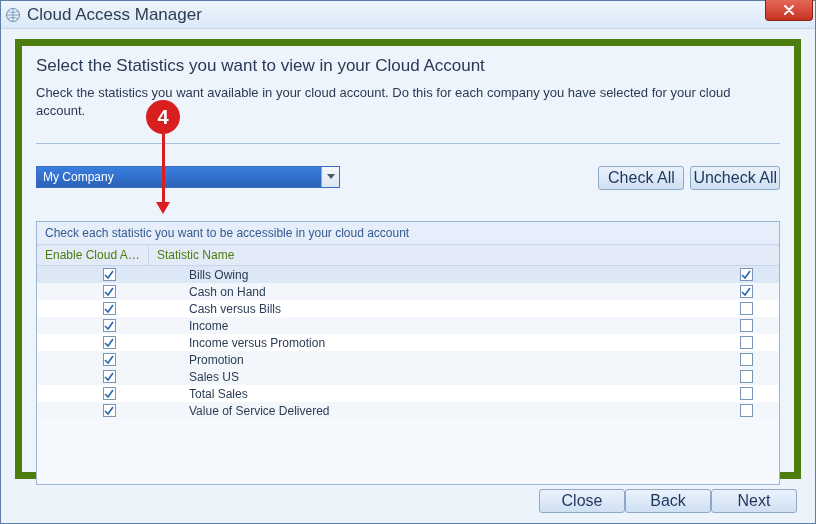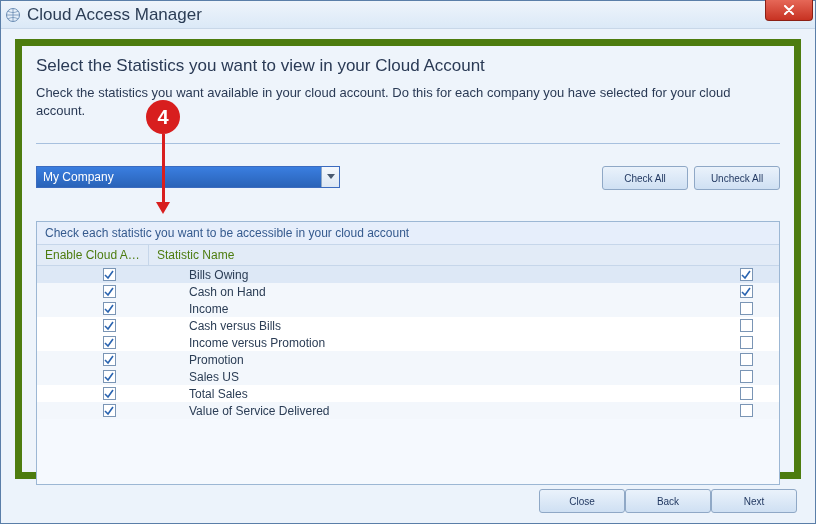--- a/index.html
+++ b/index.html
@@ -108,21 +108,21 @@
   .sel-btn svg { width:8px; height:6px; }
   .spacer { flex: 1; }
   .btn {
     height: 24px;
     min-width: 86px;
     padding: 0 2px;
     background: linear-gradient(#eaf2fb,#cfe0f3);
     border: 1px solid #8fa8c6;
     border-radius: 3px;
     color: #1e355e;
-    font-size: 10px;
+    font-size: 16px;
     cursor: pointer;
     display:inline-flex;align-items:center;justify-content:center;
   }
   .grid-wrap {
     border: 1px solid #9cb7d4;
     height: 264px;
     background: #f5f9fe;
     overflow: hidden;
   }
   .grid-caption {
@@ -285,42 +285,42 @@
               </div>
               <div class="grid-cell">Cash on Hand</div>
               <div class="grid-cell chk-cell">
                 <span class="chk checked">
                   <svg viewBox="0 0 10 10">
                     <path d="M1 5l3 3 5-7" stroke="#2a64b0" stroke-width="1.6" fill="none"></path>
                   </svg>
                 </span>
               </div>
             </div>
+            <div class="grid-row even">
+              <div class="grid-cell chk-cell">
+                <span class="chk checked">
+                  <svg viewBox="0 0 10 10">
+                    <path d="M1 5l3 3 5-7" stroke="#2a64b0" stroke-width="1.6" fill="none"></path>
+                  </svg>
+                </span>
+              </div>
+              <div class="grid-cell">Cash versus Bills</div>
+              <div class="grid-cell chk-cell">
+                <span class="chk"></span>
+              </div>
+            </div>
             <div class="grid-row odd">
               <div class="grid-cell chk-cell">
                 <span class="chk checked">
                   <svg viewBox="0 0 10 10">
                     <path d="M1 5l3 3 5-7" stroke="#2a64b0" stroke-width="1.6" fill="none"></path>
                   </svg>
                 </span>
               </div>
               <div class="grid-cell">Income</div>
-              <div class="grid-cell chk-cell">
-                <span class="chk"></span>
-              </div>
-            </div>
-            <div class="grid-row even">
-              <div class="grid-cell chk-cell">
-                <span class="chk checked">
-                  <svg viewBox="0 0 10 10">
-                    <path d="M1 5l3 3 5-7" stroke="#2a64b0" stroke-width="1.6" fill="none"></path>
-                  </svg>
-                </span>
-              </div>
-              <div class="grid-cell">Cash versus Bills</div>
               <div class="grid-cell chk-cell">
                 <span class="chk"></span>
               </div>
             </div>
             <div class="grid-row even">
               <div class="grid-cell chk-cell">
                 <span class="chk checked">
                   <svg viewBox="0 0 10 10">
                     <path d="M1 5l3 3 5-7" stroke="#2a64b0" stroke-width="1.6" fill="none"></path>
                   </svg>

